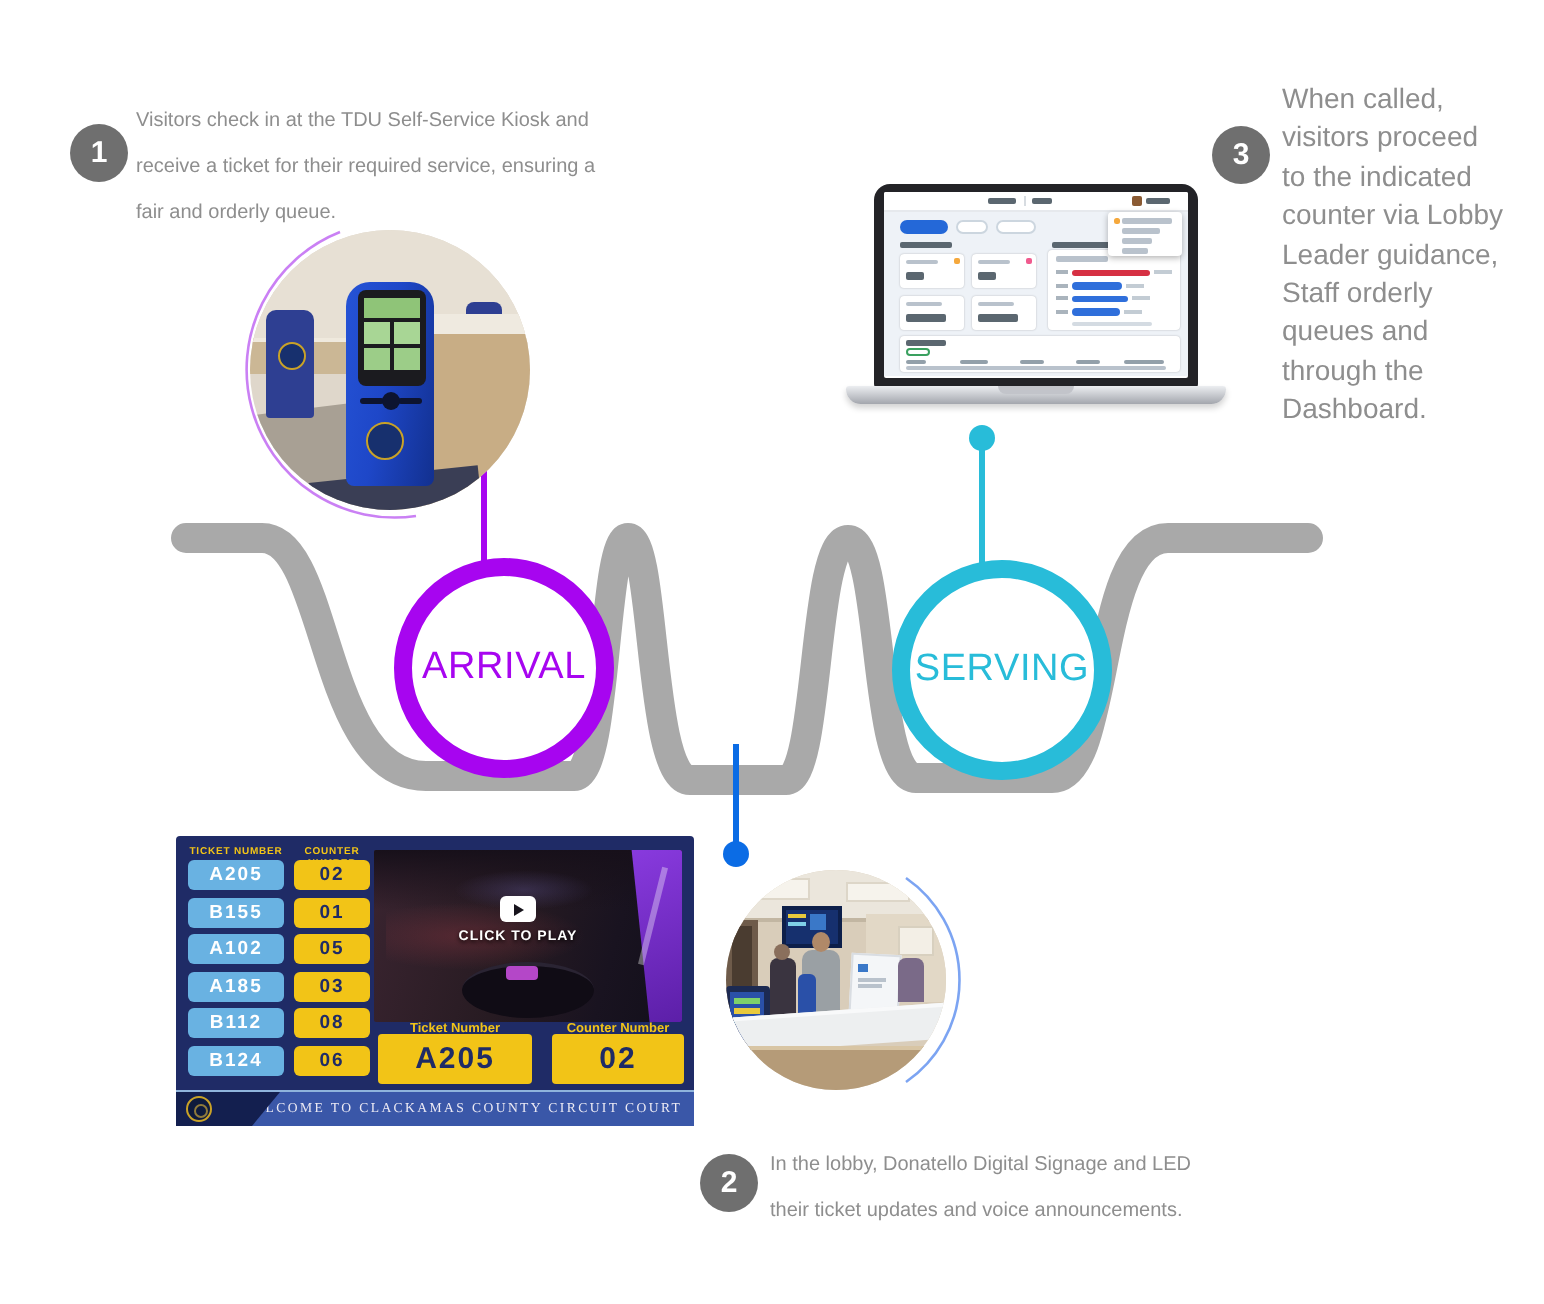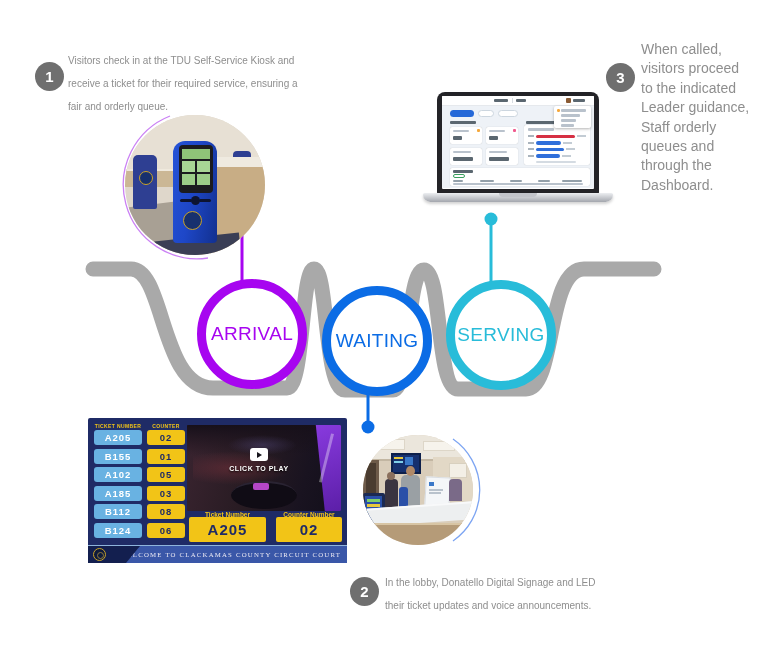--- a/index.html
+++ b/index.html
@@ -99,20 +99,21 @@
       <div class="step-line">Visitors check in at the TDU Self-Service Kiosk and</div>
       <div class="step-line">receive a ticket for their required service, ensuring a</div>
       <div class="step-line">fair and orderly queue.</div>
     </div>
 
   <div class="badge" style="left:606px;top:63px;">3</div>
   <div class="step-text narrow" style="left:641px;top:40px;width:125px;">
       <div class="step-line">When called,</div>
       <div class="step-line">visitors proceed</div>
       <div class="step-line">to the indicated</div>
+      <div class="step-line">counter via Lobby</div>
       <div class="step-line">Leader guidance,</div>
       <div class="step-line">Staff orderly</div>
       <div class="step-line">queues and</div>
       <div class="step-line">through the</div>
       <div class="step-line">Dashboard.</div>
     </div>
 
   <div class="badge" style="left:350px;top:577px;">2</div>
   <div class="step-text" style="left:385px;top:571px;width:380px;">
       <div class="step-line">In the lobby, Donatello Digital Signage and LED</div>
@@ -224,23 +225,20 @@
         <div class="sk" style="left:3px;top:15px;width:130px;height:1.5px;"></div>
       </div>
     </div>
   </div>
   <div id="laptop-base">
       <div id="laptop-notch"></div>
     </div>
 
   <div class="stage-circle" id="stage-arrival" style="left:197px;top:279px;">
     <span>ARRIVAL</span>
-  </div>
-  <div class="stage-circle" id="stage-waiting" style="left:322px;top:286px;">
-    <span>WAITING</span>
   </div>
   <div class="stage-circle" id="stage-serving" style="left:446px;top:280px;">
     <span>SERVING</span>
   </div>
 
   <div id="signage">
     <div class="sign-col-header" style="left:6px;width:48px;">TICKET NUMBER</div>
     <div class="sign-col-header" style="left:59px;width:38px;">COUNTER NUMBER</div>
     <div class="pill-col" id="ticket-col">
         <div class="pill">A205</div>

